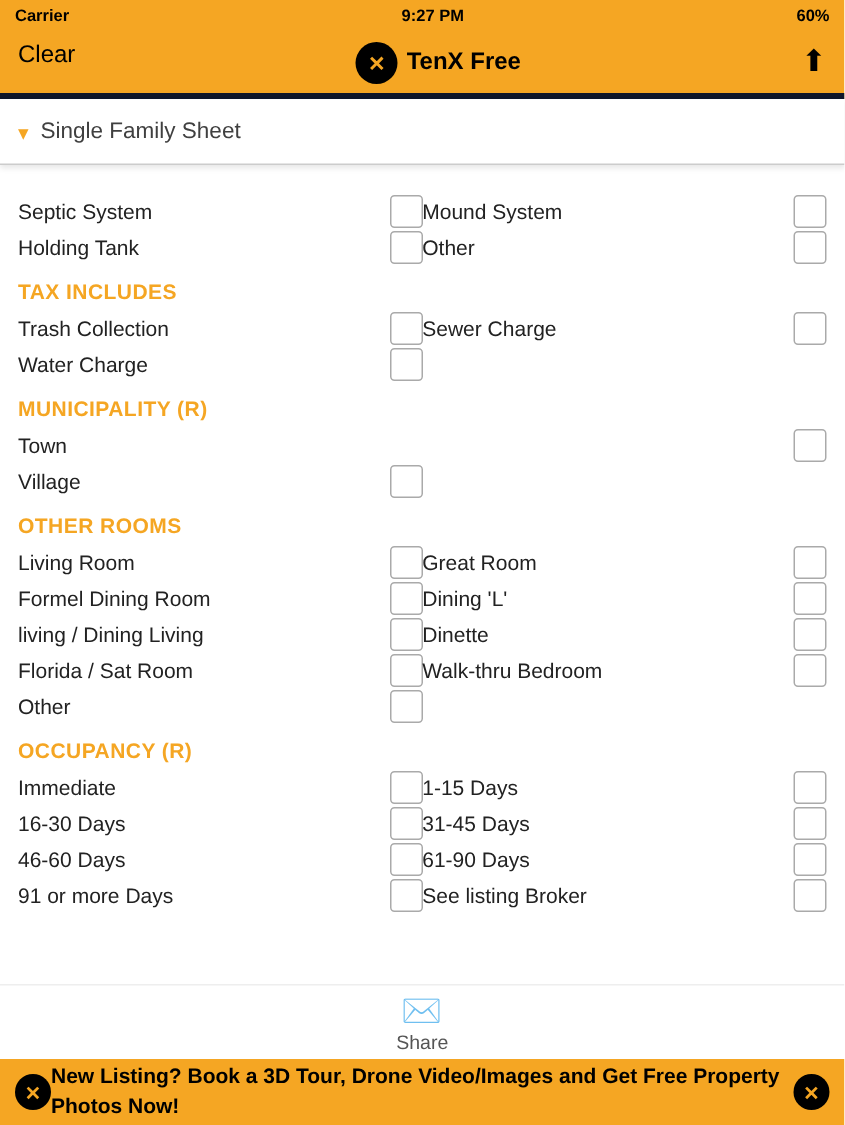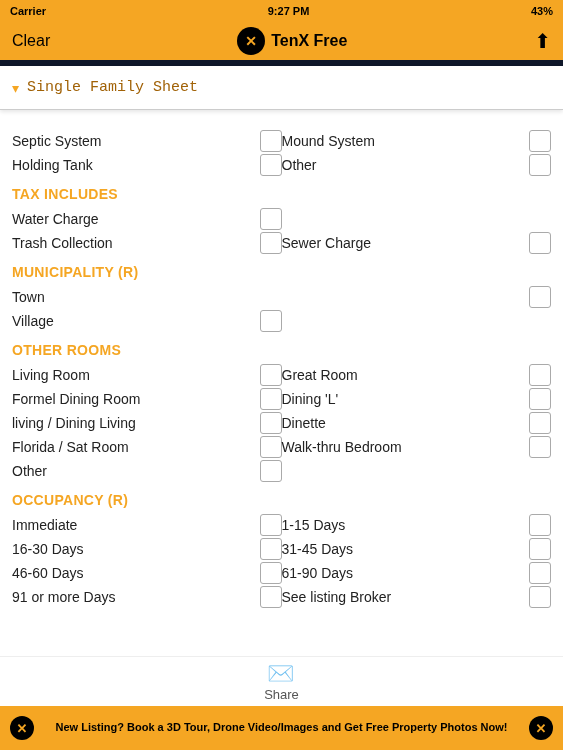--- a/index.html
+++ b/index.html
@@ -30,24 +30,23 @@
       font-size: 11px;
       color: #000;
       font-weight: 700;
     }
 
     
     .nav-bar {
       background: #f5a623;
       display: flex;
       justify-content: space-between;
-      align-items: center;
       padding: 6px 12px;
       height: 44px;
-      border-bottom: 6px solid #0f172a;
+      border-bottom: 4px solid #0f172a;
     }
     .nav-clear {
       font-size: 16px;
       color: #000;
       font-weight: 500;
       cursor: pointer;
     }
     .nav-center {
       display: flex;
       align-items: center;
@@ -74,22 +73,21 @@
       height: 44px;
       box-shadow: 0 2px 4px rgba(0,0,0,0.1);
     }
     .dropdown-arrow {
       font-size: 14px;
       color: #f5a623;
       margin-right: 8px;
     }
     .dropdown-text {
       font-size: 15px;
-      color: #a16207;
-      font-family: Liberation Mono, monospace;
+      color: #404040;
     }
 
     
     .content {
       overflow-y: auto;
       height: calc(750px - 22px - 44px - 44px - 50px - 44px);
       padding: 20px 12px;
     }
 
     
@@ -159,24 +157,24 @@
       align-items: center;
       justify-content: space-between;
       padding: 4px 10px;
       height: 44px;
       position: absolute;
       bottom: 0;
       left: 0;
       right: 0;
     }
     .banner-text {
-      font-size: 11px;
+      font-size: 14px;
       color: #000;
       font-weight: 600;
-      text-align: center;
+      text-align: left;
       flex: 1;
       line-height: 1.4;
     }
 
     
     .logo-circle {
       width: 28px;
       height: 28px;
       border-radius: 50%;
       background: #000;
@@ -202,21 +200,21 @@
       cursor: pointer;
       flex-shrink: 0;
     }
   </style>
 </head>
 <body>
 
 <div class="status-bar">
   <span class="status-bar-left">Carrier</span>
   <span class="status-bar-center">9:27 PM</span>
-  <span class="status-bar-right">43%</span>
+  <span class="status-bar-right">60%</span>
 </div>
 
 <div class="nav-bar">
   <span class="nav-clear">Clear</span>
   <div class="nav-center">
     <div class="logo-circle">✕</div>
     <span class="nav-title">TenX Free</span>
   </div>
   <span class="nav-share">⬆</span>
 </div>
@@ -243,34 +241,34 @@
         <div class="checkbox"></div>
       </div>
       <div class="col-right">
         <span class="item-label">Other</span>
         <div class="checkbox"></div>
       </div>
     </div>
     <div class="section-header">TAX INCLUDES</div>
     <div class="row">
       <div class="col-left">
+        <span class="item-label">Trash Collection</span>
+        <div class="checkbox"></div>
+      </div>
+      <div class="col-right">
+        <span class="item-label">Sewer Charge</span>
+        <div class="checkbox"></div>
+      </div>
+    </div>
+    <div class="row">
+      <div class="col-left">
         <span class="item-label">Water Charge</span>
         <div class="checkbox"></div>
       </div>
       <div class="col-right"></div>
-    </div>
-    <div class="row">
-      <div class="col-left">
-        <span class="item-label">Trash Collection</span>
-        <div class="checkbox"></div>
-      </div>
-      <div class="col-right">
-        <span class="item-label">Sewer Charge</span>
-        <div class="checkbox"></div>
-      </div>
     </div>
     <div class="section-header">MUNICIPALITY (R)</div>
     <div class="row">
       <div class="col-right">
         <span class="item-label">Town</span>
         <div class="checkbox"></div>
       </div>
     </div>
     <div class="row">
       <div class="col-left">

